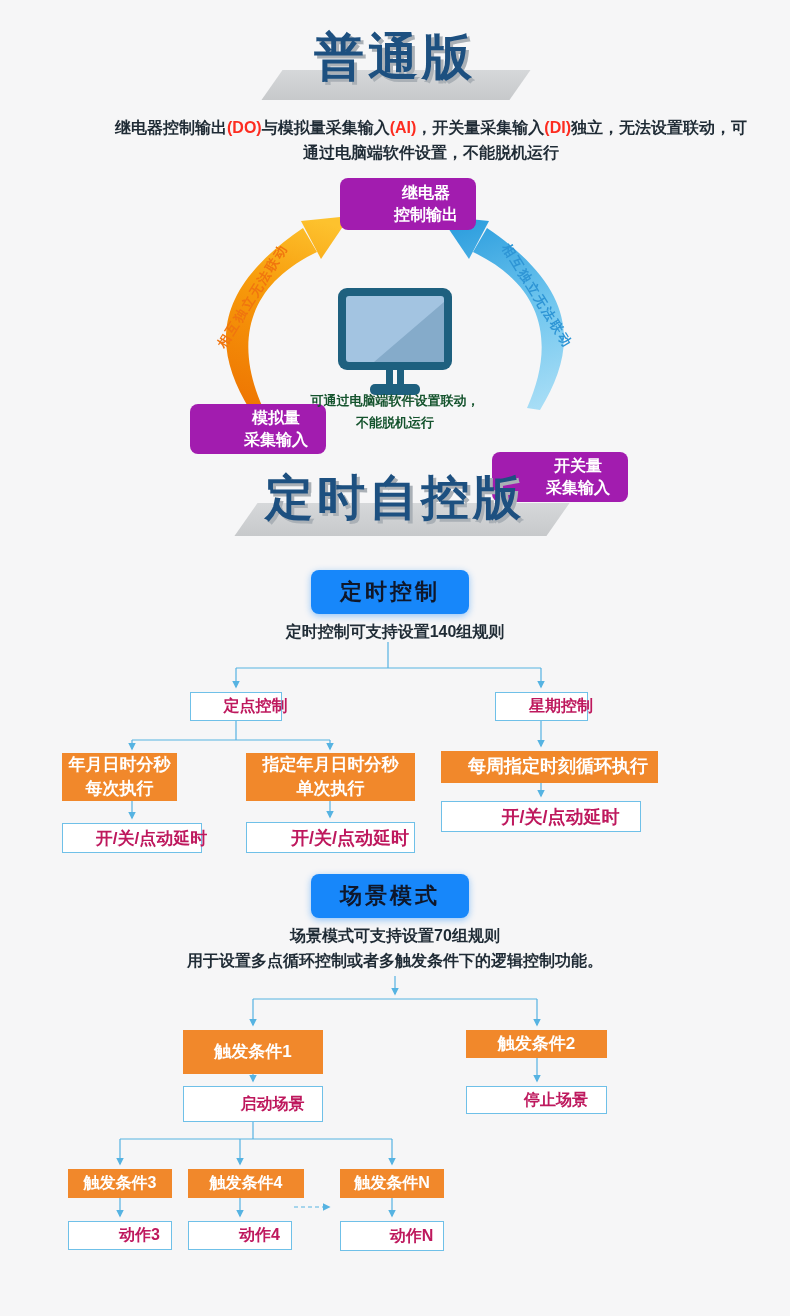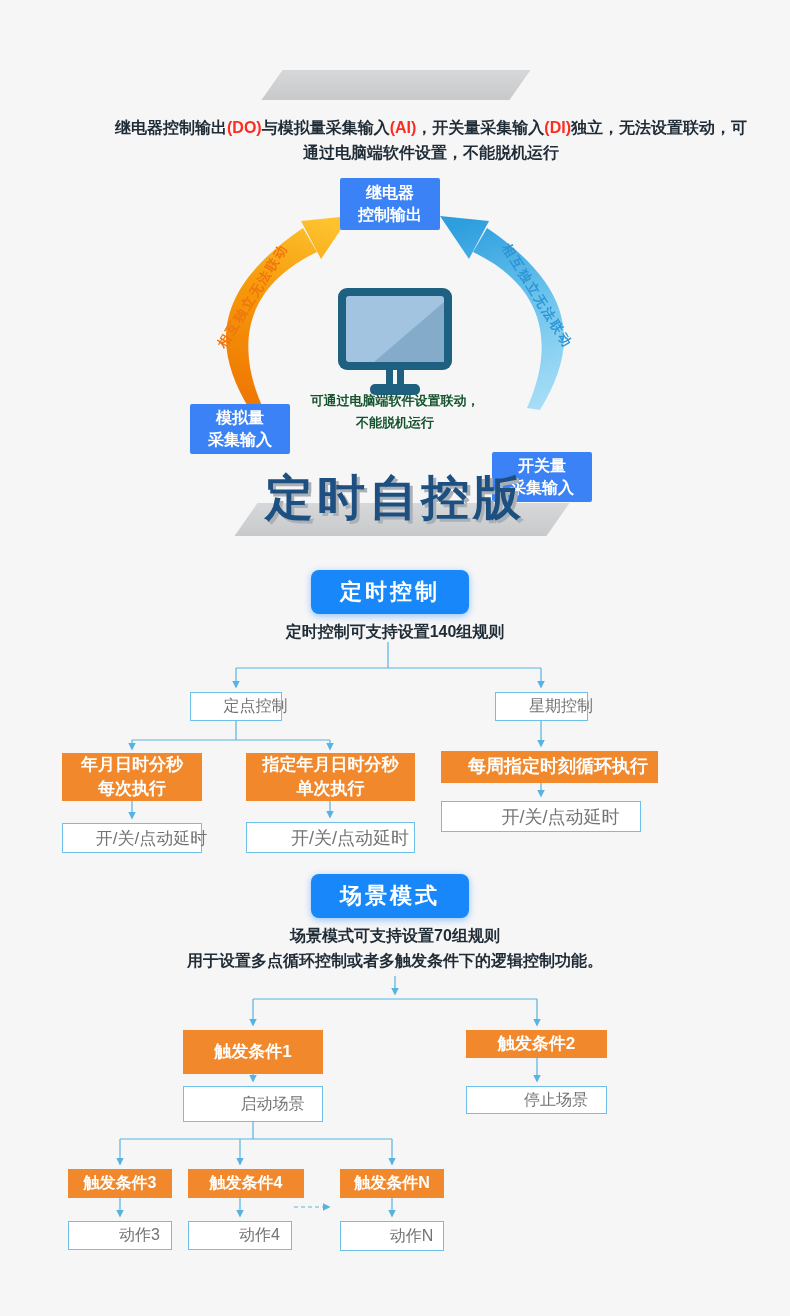--- a/index.html
+++ b/index.html
@@ -8,31 +8,31 @@
   .abs{position:absolute;}
   
   .platform{position:absolute;background:linear-gradient(#d6d8da,#c7c9cb);transform:skewX(-35deg);}
   .sec-title{position:absolute;left:0;width:790px;text-align:center;font-weight:900;
              color:#1d5080;letter-spacing:4px;text-shadow:3px 3px 0 #aab0b6;line-height:1;}
   
   .desc{position:absolute;left:0;width:790px;text-align:center;font-size:16px;font-weight:700;
         color:#1f2b35;line-height:1.55;}
   .red{color:#fd2c20;}
   
-  .diag-box{position:absolute;background:#3b82f6;border-radius:2px;color:#fff;font-weight:700;
+  .diag-box{position:absolute;background:#a21caf;border-radius:8px;color:#fff;font-weight:700;
             font-size:16px;line-height:1.4;display:flex;flex-direction:column;align-items:center;
-            justify-content:center;text-align:center;}
+            justify-content:center;text-align:center;padding-left:36px;}
   
   .blue-btn{position:absolute;width:158px;height:44px;background:#1787fa;border-radius:8px;
-            color:#ffffff;font-size:22px;font-weight:700;display:flex;align-items:center;
+            color:#0f172a;font-size:22px;font-weight:700;display:flex;align-items:center;
             justify-content:center;letter-spacing:3px;box-shadow:0 2px 7px rgba(23,135,250,.45);
             border:none;cursor:pointer;}
   
-  .flow-outline{position:absolute;background:#ffffff;border:1px solid #6fc0e8;color:#737373;
-                font-size:17px;font-weight:400;display:flex;align-items:center;justify-content:center;
+  .flow-outline{position:absolute;background:#ffffff;border:1px solid #6fc0e8;color:#be185d;
+                font-size:17px;font-weight:700;display:flex;align-items:center;justify-content:center;
                 white-space:nowrap;box-sizing:border-box;padding-left:39px;}
   .flow-orange{position:absolute;background:#f1882b;color:#fff;font-weight:700;font-size:17px;
                line-height:1.4;display:flex;flex-direction:column;align-items:center;
                justify-content:center;text-align:center;white-space:nowrap;}
   .sm{font-size:16px;}
   
   .arrow-label{position:absolute;width:140px;text-align:center;font-size:13px;font-weight:700;
                letter-spacing:2px;white-space:nowrap;}
   .lbl-orange{color:#f0750f;transform:rotate(-58deg);}
   .lbl-blue{color:#2e95d5;transform:rotate(58deg);}
@@ -99,20 +99,21 @@
       <line x1="240" y1="1139" x2="240" y2="1164" marker-end="url(#arr)"></line>
       <line x1="392" y1="1139" x2="392" y2="1164" marker-end="url(#arr)"></line>
       <line x1="120" y1="1198" x2="120" y2="1216" marker-end="url(#arr)"></line>
       <line x1="240" y1="1198" x2="240" y2="1216" marker-end="url(#arr)"></line>
       <line x1="392" y1="1198" x2="392" y2="1216" marker-end="url(#arr)"></line>
       <line x1="294" y1="1207" x2="329" y2="1207" stroke-dasharray="4,3" marker-end="url(#arr)"></line>
     </g>
   </svg>
 
   <div class="platform" style="left:272px;top:70px;width:248px;height:30px;"></div>
+  <h1 class="sec-title" style="top:32px;font-size:50px;margin:0;">普通版</h1>
 
   <div class="desc" style="top:116px;padding-left:36px;">
     <div><span>继电器控制输出</span><span class="red">(DO)</span><span>与模拟量采集输入</span><span class="red">(AI)</span><span>，开关量采集输入</span><span class="red">(DI)</span><span>独立，无法设置联动，可</span></div>
     <div>通过电脑端软件设置，不能脱机运行</div>
   </div>
 
   <div class="diag-box" style="left:340px;top:178px;width:100px;height:52px;">
     <span>继电器</span>
     <span>控制输出</span>
   </div>
@@ -144,21 +145,21 @@
 
   <div class="platform" style="left:246px;top:503px;width:312px;height:33px;"></div>
   <h1 class="sec-title" style="top:474px;font-size:48px;margin:0;">定时自控版</h1>
 
   <button class="blue-btn" style="left:311px;top:570px;">定时控制</button>
   <div class="desc" style="top:620px;">定时控制可支持设置140组规则</div>
 
   <div class="flow-outline sm" style="left:190px;top:692px;width:92px;height:29px;">定点控制</div>
   <div class="flow-outline sm" style="left:495px;top:692px;width:93px;height:29px;">星期控制</div>
 
-  <div class="flow-orange" style="left:62px;top:753px;width:140px;height:48px;">
+  <div class="flow-orange" style="left:62px;top:753px;width:115px;height:48px;">
     <span>年月日时分秒</span>
     <span>每次执行</span>
   </div>
   <div class="flow-orange" style="left:246px;top:753px;width:169px;height:48px;">
     <span>指定年月日时分秒</span>
     <span>单次执行</span>
   </div>
   <div class="flow-orange" style="left:441px;top:751px;width:200px;height:32px;font-size:18px;padding-left:17px;">每周指定时刻循环执行</div>
 
   <div class="flow-outline" style="left:62px;top:823px;width:140px;height:30px;">开/关/点动延时</div>

